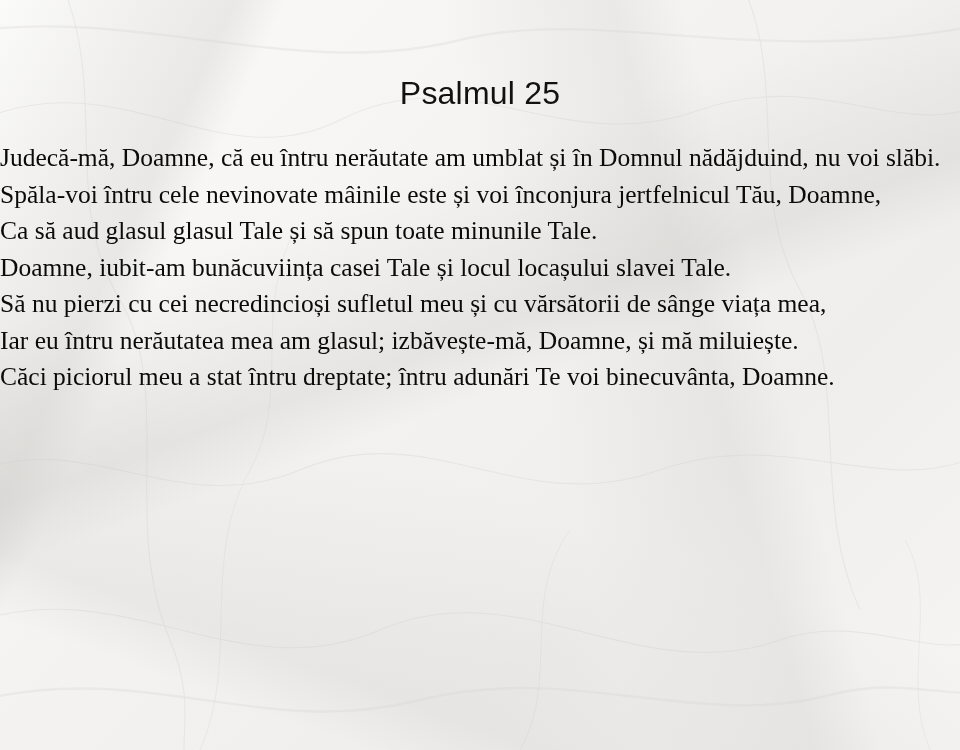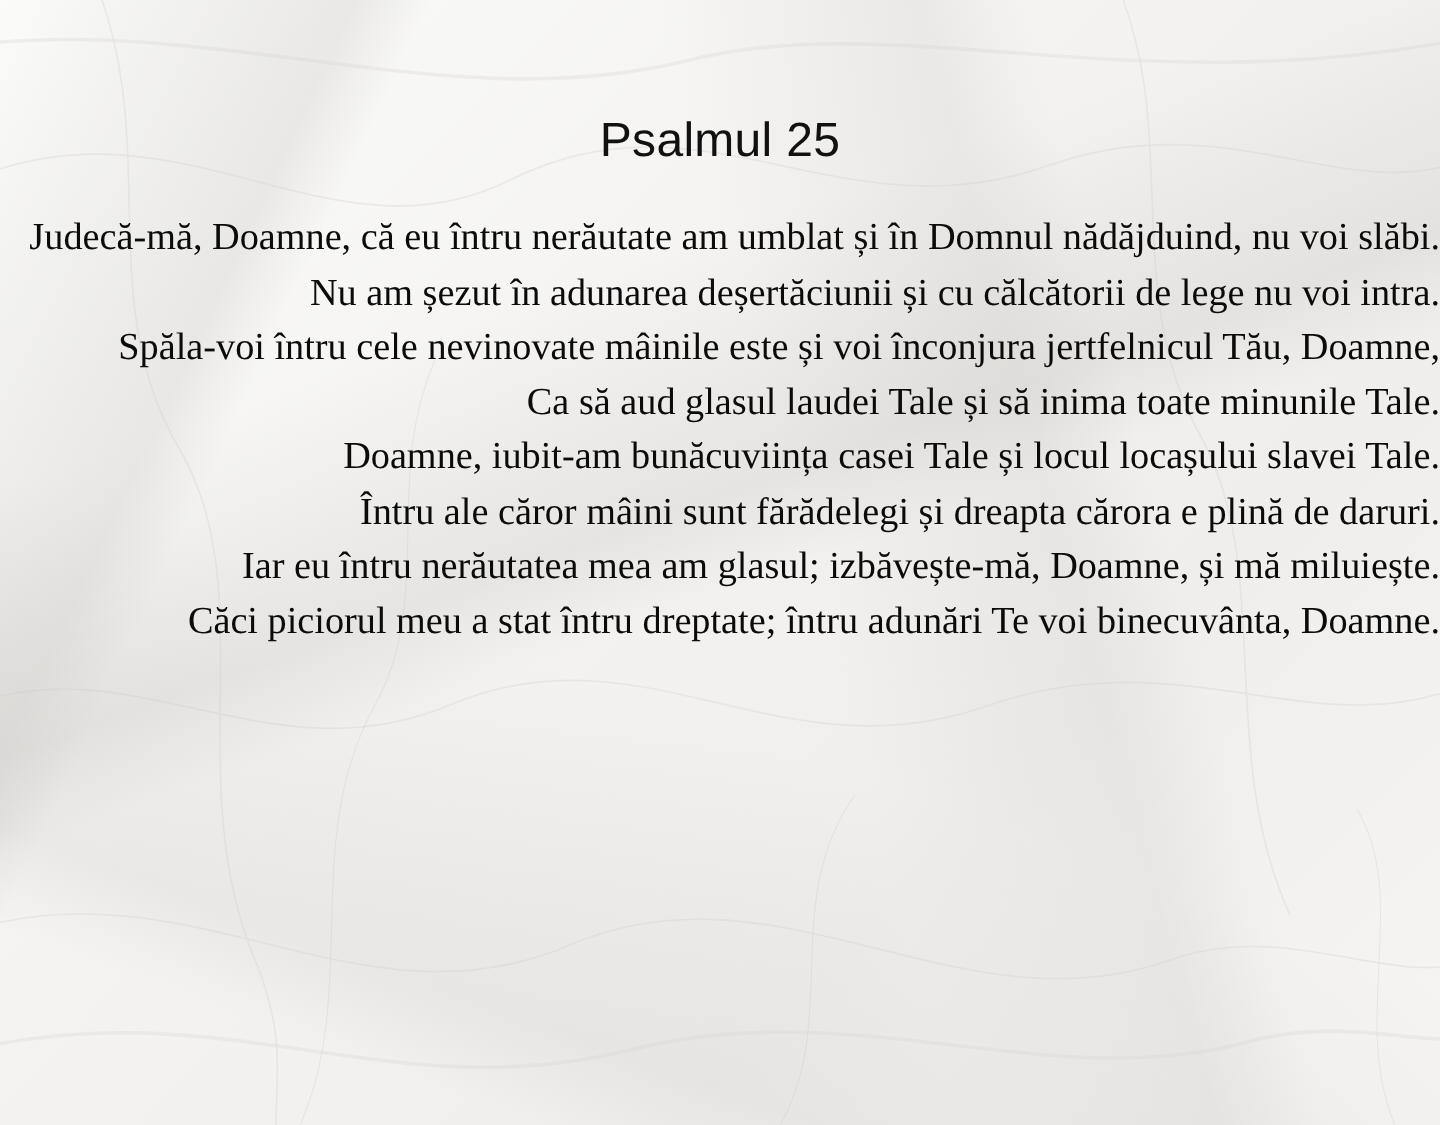--- a/index.html
+++ b/index.html
@@ -42,21 +42,21 @@
     font-size: 32px;
     font-weight: 400;
     color: #111;
     letter-spacing: .2px;
   }
   .verses {
     position: absolute;
     top: 140px;
     left: 0;
     width: 960px;
-    text-align: right;
+    text-align: left;
   }
   .verse {
     font-family: "Liberation Serif", serif;
     font-size: 25.5px;
     line-height: 36.5px;
     color: #0b0b0b;
     white-space: nowrap;
   }
 </style>
 </head>
@@ -80,22 +80,21 @@
       <path d="M200,750 C240,660 200,560 250,470 C290,398 255,320 290,240"></path>
       <path d="M520,750 C560,680 520,600 570,530"></path>
       <path d="M930,750 C900,680 940,600 905,540"></path>
     </g>
   </svg>
 
   <h1 class="title">Psalmul 25</h1>
 
   <div class="verses">
     <div class="verse">Judecă-mă, Doamne, că eu întru nerăutate am umblat și în Domnul nădăjduind, nu voi slăbi.</div>
-    <div class="verse">Nu am șezut în adunarea deșertăciunii și cu călcătorii de lege nu voi intra.</div>
     <div class="verse">Spăla-voi întru cele nevinovate mâinile este și voi înconjura jertfelnicul Tău, Doamne,</div>
-    <div class="verse">Ca să aud glasul laudei Tale și să inima toate minunile Tale.</div>
+    <div class="verse">Ca să aud glasul glasul Tale și să spun toate minunile Tale.</div>
     <div class="verse">Doamne, iubit-am bunăcuviința casei Tale și locul locașului slavei Tale.</div>
-    <div class="verse">Întru ale căror mâini sunt fărădelegi și dreapta cărora e plină de daruri.</div>
+    <div class="verse">Să nu pierzi cu cei necredincioși sufletul meu și cu vărsătorii de sânge viața mea,</div>
     <div class="verse">Iar eu întru nerăutatea mea am glasul; izbăvește-mă, Doamne, și mă miluiește.</div>
     <div class="verse">Căci piciorul meu a stat întru dreptate; întru adunări Te voi binecuvânta, Doamne.</div>
   </div>
 
 </div>
 
 </body></html>

